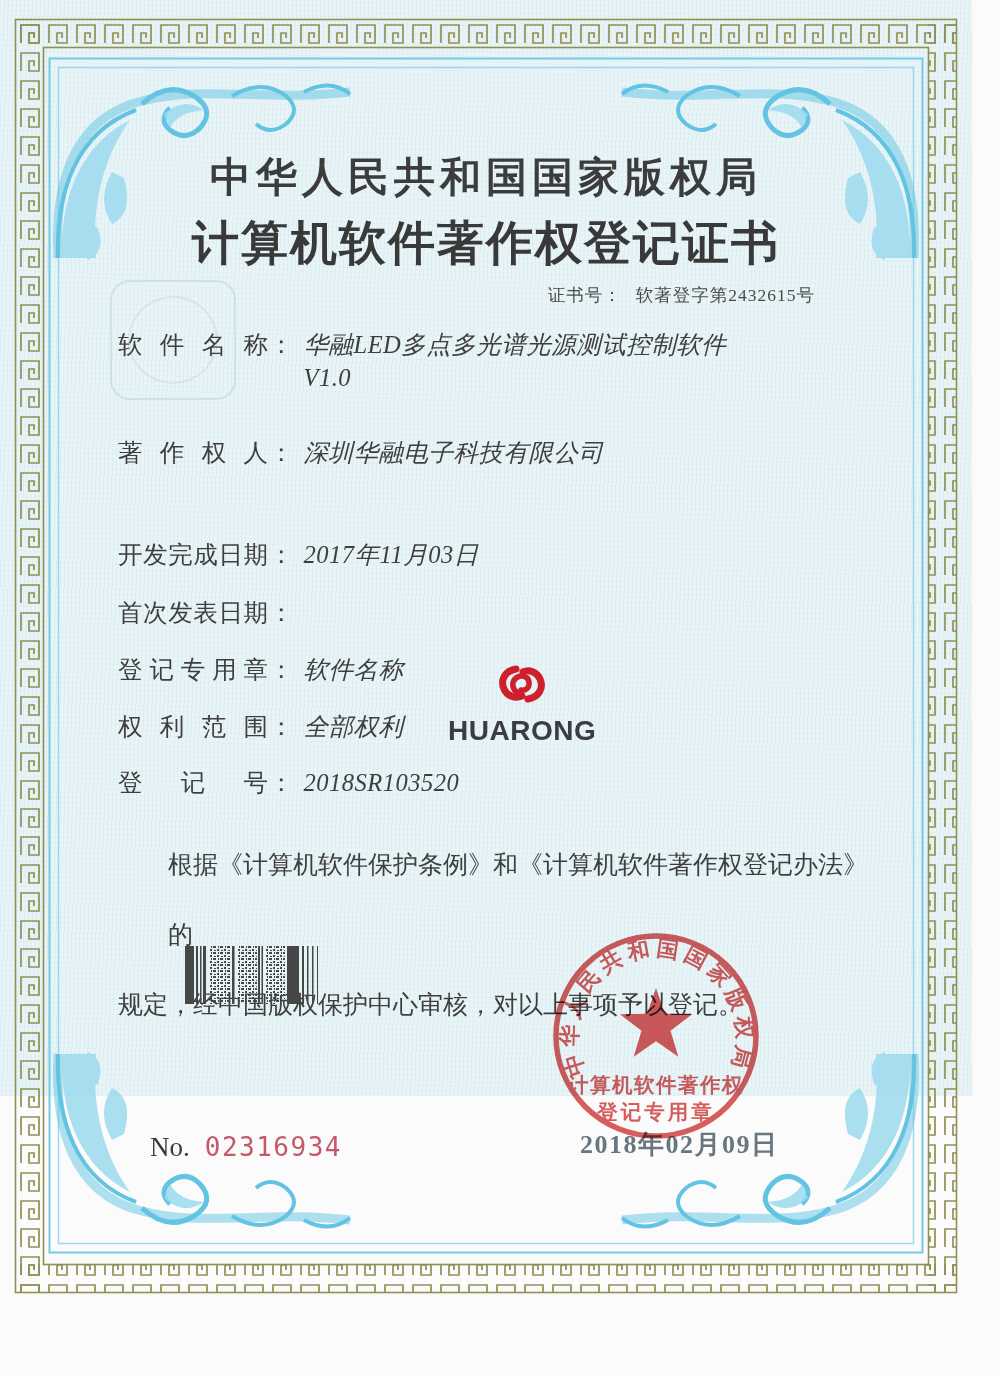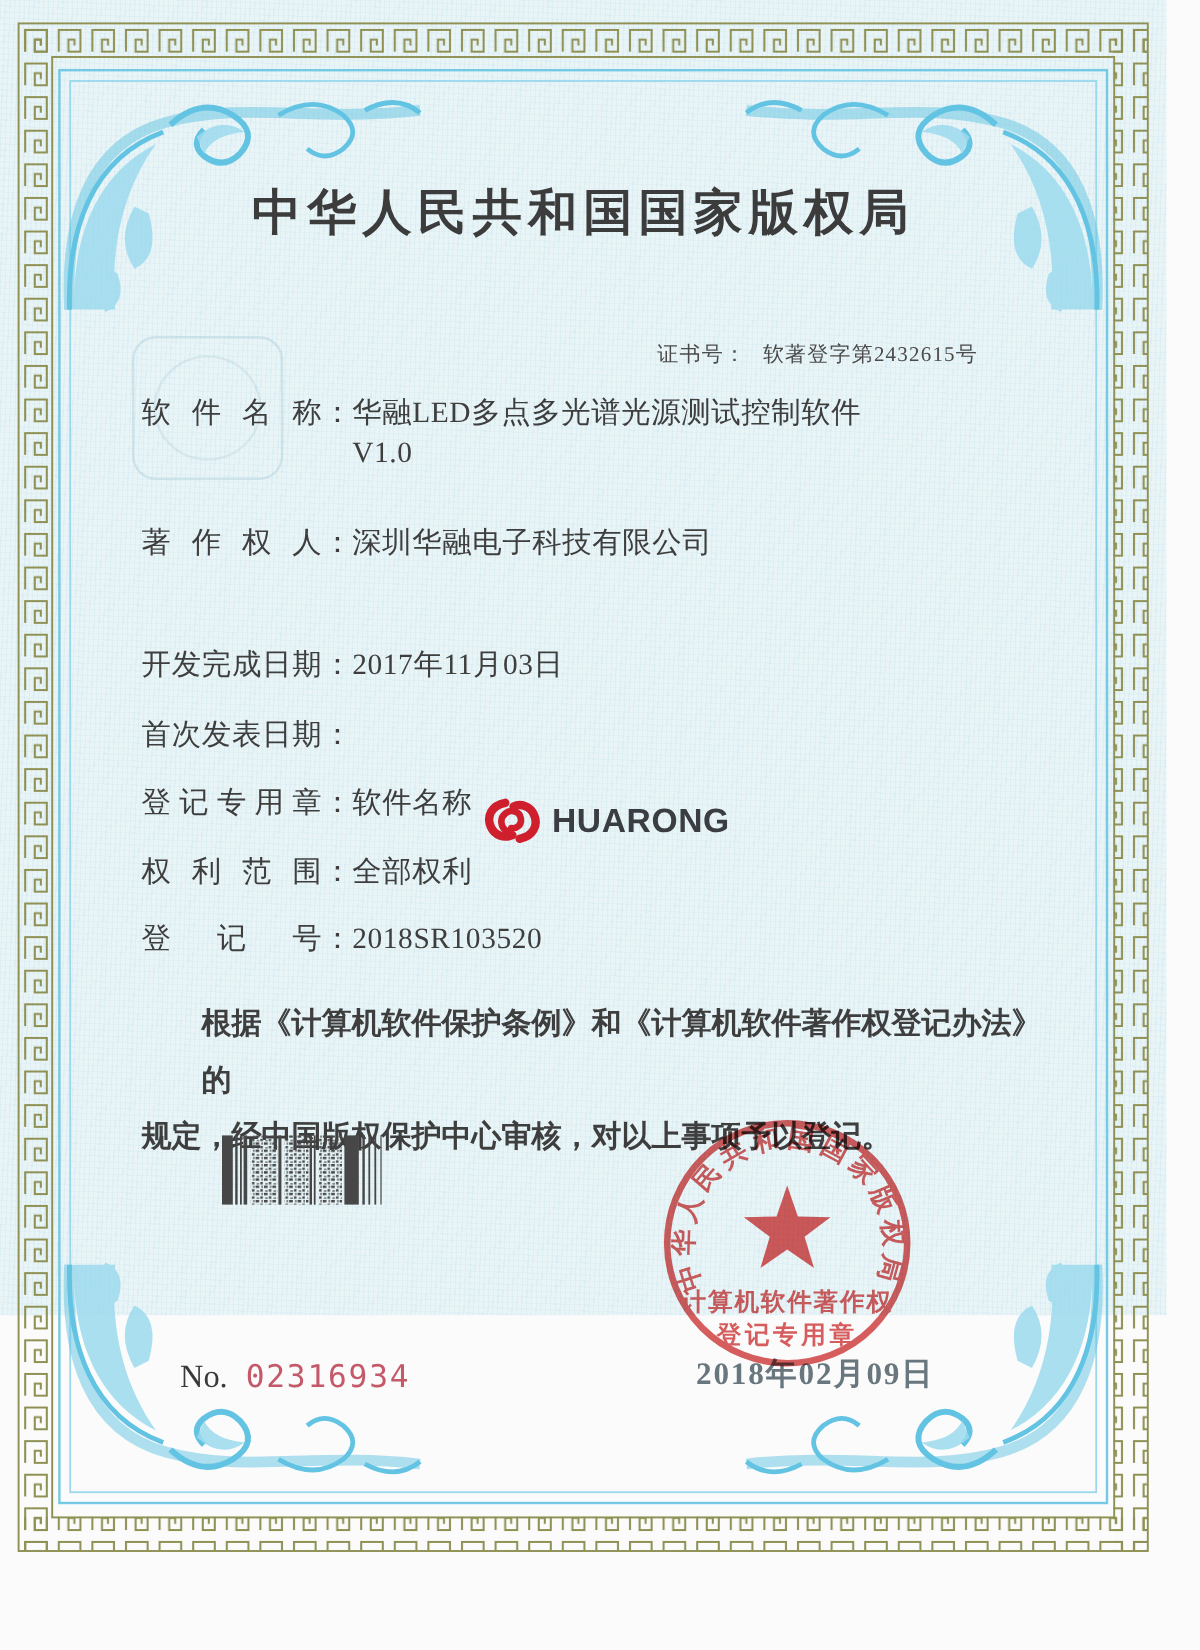--- a/index.html
+++ b/index.html
@@ -32,41 +32,41 @@
     white-space:nowrap;
   }
   .cert-no .v{margin-left:14px;}
   
   .frow{
     position:absolute;left:118px;display:flex;align-items:flex-start;
     font-size:24.5px;line-height:33px;color:#3e3e3e;white-space:nowrap;
   }
   .flabel{width:150px;display:inline-block;text-align:justify;text-align-last:justify;}
   .fcolon{margin-left:1px;}
-  .fvalue{letter-spacing:.5px;}
+  .fvalue{margin-left:10px;letter-spacing:.5px;font-style:italic;}
   .fvalue .l2{display:block;}
   
   .statement{
     position:absolute;left:118px;top:830px;width:768px;
-    font-size:25px;line-height:47px;color:#3e3e3e;font-weight:bold;
+    font-size:25px;line-height:70px;color:#3e3e3e;
   }
   .statement .l1{display:block;padding-left:50px;}
   .statement .l2{display:block;}
   
   .emboss{
     position:absolute;left:110px;top:280px;width:122px;height:116px;
     border:2px solid rgba(150,190,205,.30);border-radius:20px;
   }
   .emboss:before{
     content:"";position:absolute;left:16px;top:14px;right:16px;bottom:14px;
     border:2px solid rgba(150,190,205,.22);border-radius:50%;
   }
   
   .logo{
-    position:absolute;left:403px;top:662px;display:flex;align-items:center;gap:9px;
+    position:absolute;left:448px;top:662px;display:flex;align-items:center;gap:9px;flex-direction:column;
   }
   .logo .word{
     font-family:"Liberation Sans","DejaVu Sans",sans-serif;
     font-size:28px;font-weight:700;color:#3a3d41;letter-spacing:.5px;
   }
   
   .barcode{position:absolute;left:185px;top:946px;}
   
   .issue-date{
     position:absolute;left:580px;top:1127px;
@@ -124,20 +124,21 @@
       <use href="#corner" width="300" height="200" transform="translate(52,62)"></use>
       <use href="#corner" width="300" height="200" transform="translate(920,62) scale(-1,1)"></use>
       <use href="#corner" width="300" height="200" transform="translate(52,1250) scale(1,-1)"></use>
       <use href="#corner" width="300" height="200" transform="translate(920,1250) scale(-1,-1)"></use>
     </g>
   </svg>
 
   <div class="emboss"></div>
 
   <div class="authority">中华人民共和国国家版权局</div>
+  <div class="cert-title">计算机软件著作权登记证书</div>
   <div class="cert-no">
     <span>证书号：</span><span class="v">软著登字第2432615号</span>
   </div>
 
   <div class="frow" style="top:328px">
     <span class="flabel">软件名称</span>
       <span class="fcolon">：</span>
     <span class="fvalue"><span>华融LED多点多光谱光源测试控制软件</span><span class="l2">V1.0</span></span>
   </div>
   <div class="frow" style="top:436px">

